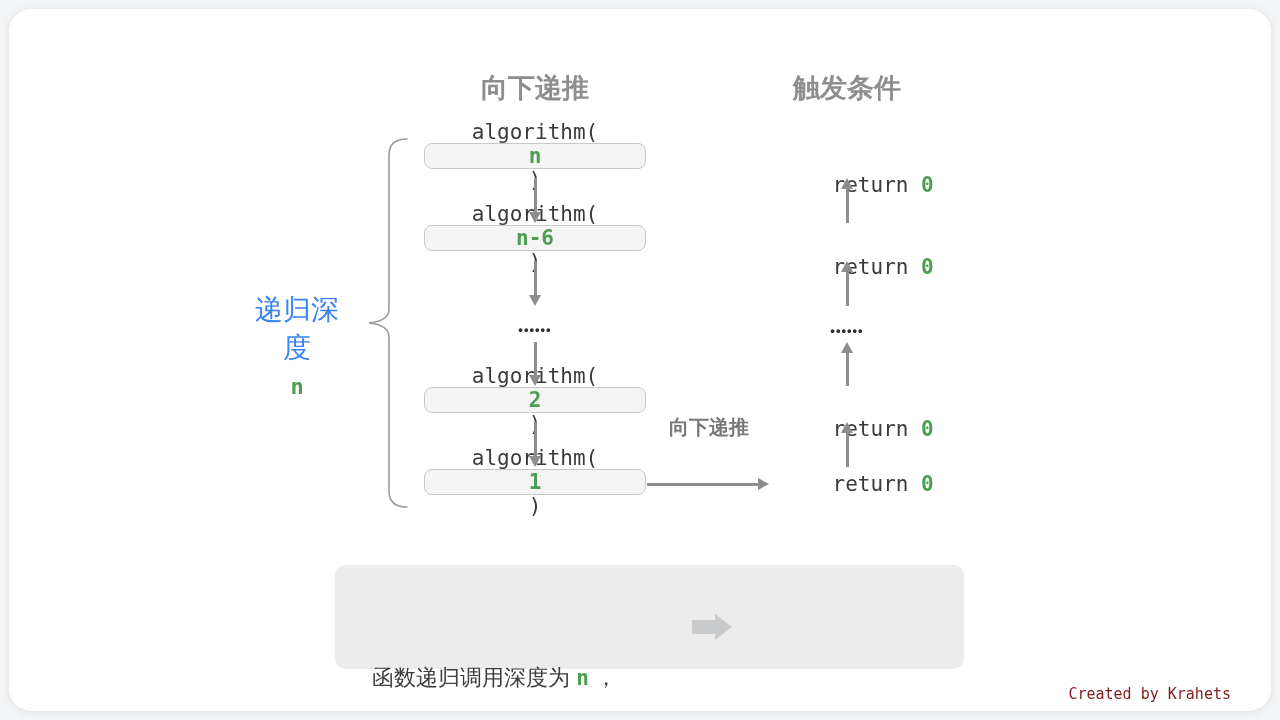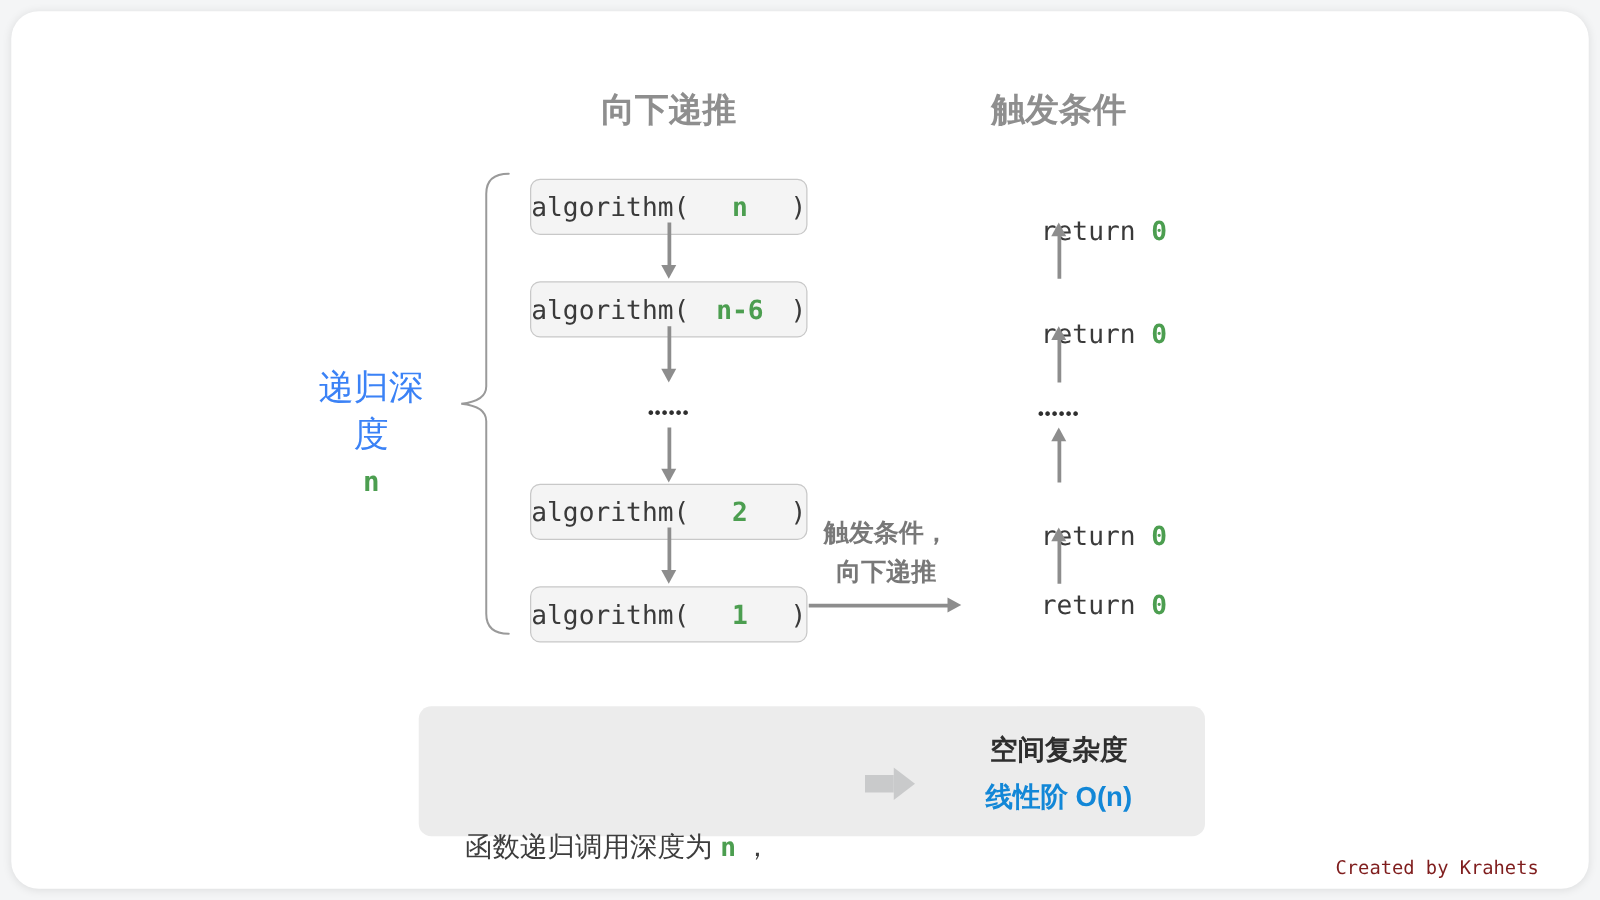--- a/index.html
+++ b/index.html
@@ -18,23 +18,23 @@
   .abs { position:absolute; }
 
   
   .col-header {
     width:220px; text-align:center;
     font-size:27px; font-weight:bold; color:#8e8e8e;
   }
 
   
   .call-box {
-    left:415px; width:222px; height:45px;
+    left:415px; width:222px; height:26px;
     background:#f4f4f4; border:1.5px solid #c8c8c8; border-radius:8px;
-    display:flex; align-items:center; justify-content:space-between;
+    display:flex; align-items:center; justify-content:center;flex-direction:column;
   }
   .mono {
     font-family:"DejaVu Sans Mono", monospace;
     font-size:21px; color:#3a3a3a; white-space:pre;
   }
   .green { color:#4c9e50; font-weight:bold; }
 
   
   .ret-line { left:773px; width:130px; text-align:center; height:26px; line-height:26px; }
 
@@ -149,21 +149,20 @@
   <div class="abs call-box mono" style="top:378px;">
     <span>algorithm(</span><span class="green">2</span><span>)</span>
   </div>
   <div class="abs varrow down" style="left:520px; top:413px; height:45px;"></div>
 
   <div class="abs call-box mono" style="top:460px;">
     <span>algorithm(</span><span class="green">1</span><span>)</span>
   </div>
 
   <div class="abs trigger">
-    <div>触发条件，</div>
     <div>向下递推</div>
   </div>
   <div class="abs harrow"></div>
 
   <div class="abs ret-line mono" style="top:137px;">
     <span>return </span><span class="green">0</span>
   </div>
   <div class="abs varrow up" style="left:832px; top:169px; height:45px;"></div>
 
   <div class="abs ret-line mono" style="top:219px;">
@@ -182,20 +181,16 @@
   <div class="abs ret-line mono" style="top:436px;">
     <span>return </span><span class="green">0</span>
   </div>
 
   <div class="abs summary-box"></div>
   <div class="abs summary-left">
     <div><span>函数递归调用深度为 </span><span class="green">n</span><span> ，</span></div>
     
   </div>
   <div class="abs big-arrow"></div>
-  <div class="abs summary-right">
-    <div class="title">空间复杂度</div>
-    <div class="value">线性阶 O(n)</div>
-  </div>
 
   <div class="abs credit">Created by Krahets</div>
 
 </div>
 
 </body></html>

